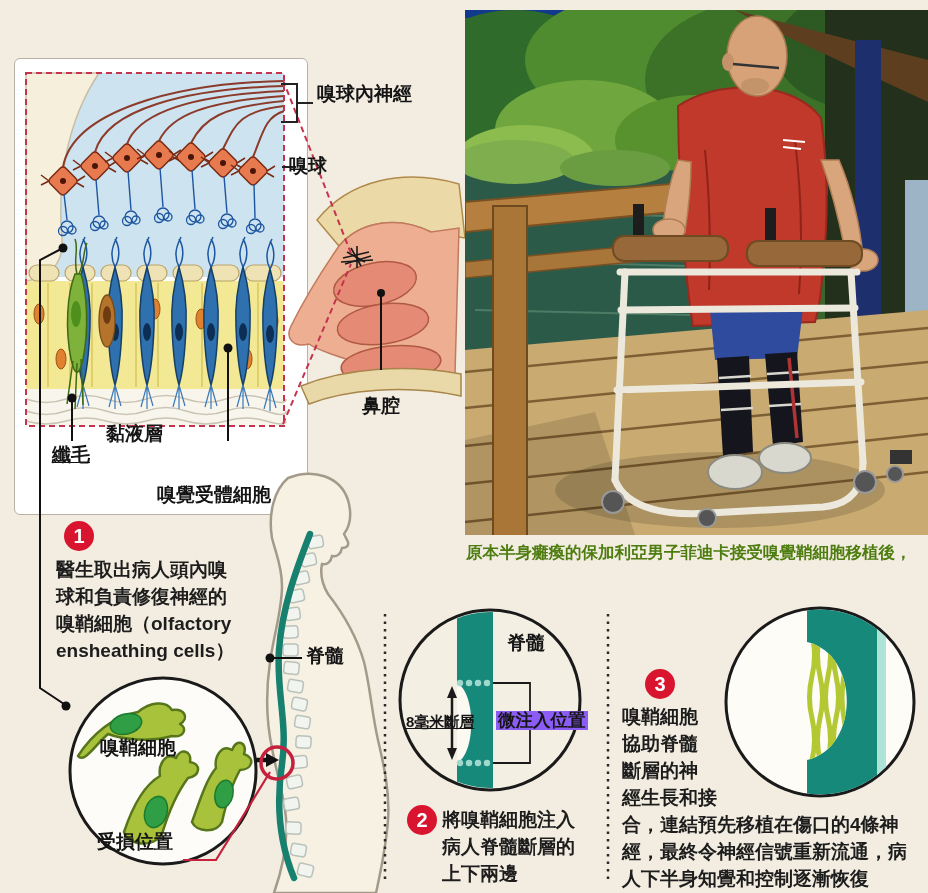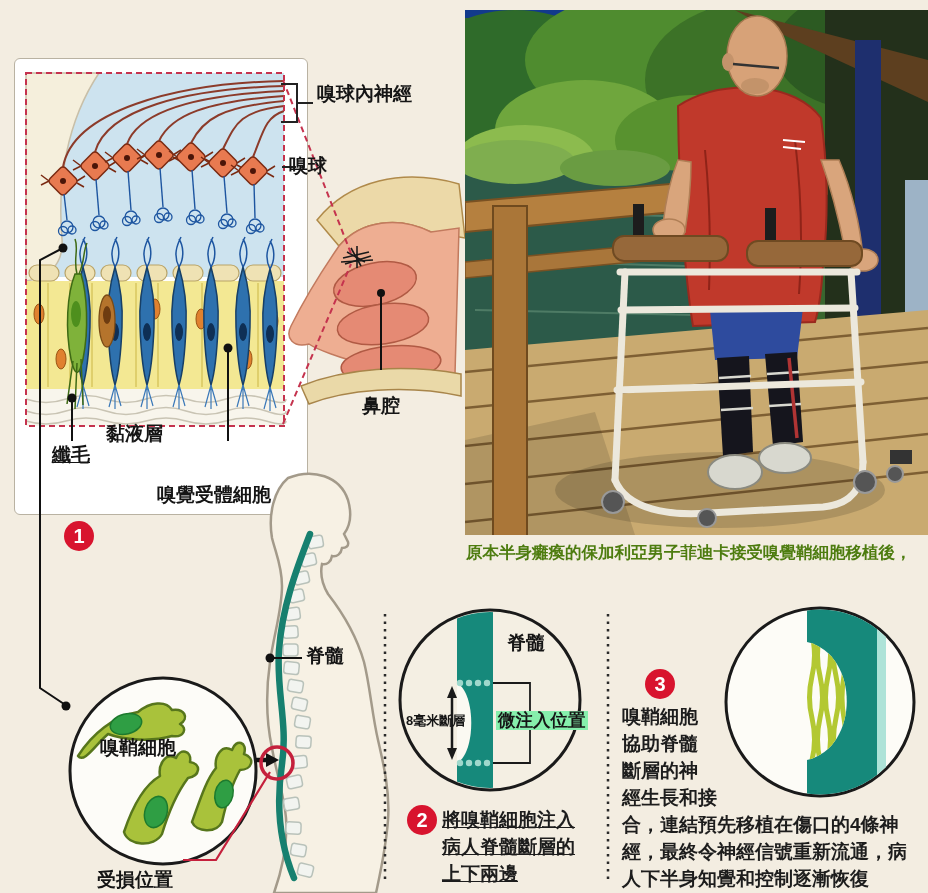--- a/index.html
+++ b/index.html
@@ -6,22 +6,22 @@
   .canvas{position:relative;width:928px;height:893px;background:#f3edе1;background:#f3ede1;
     font-family:"Liberation Sans","DejaVu Sans",sans-serif;overflow:hidden;}
   .layer{position:absolute;}
   .title-bar{left:8px;top:10px;width:450px;height:46px;background:#0e93a6;color:#fff;
     display:flex;align-items:center;justify-content:center;font-size:32px;font-weight:bold;
     letter-spacing:4px;z-index:2;}
   .panel{left:14px;top:58px;width:292px;height:455px;background:#ffffff;border:1px solid #b9b2a2;
     border-radius:6px;z-index:1;}
   .lbl{position:absolute;font-weight:700;color:#151515;font-size:19px;line-height:1.1;
     white-space:nowrap;z-index:10;}
-  .lbl-sm{font-size:13px;}
-  .lbl-bg{background:#86efac;padding:0 2px;}
+  .lbl-sm{font-size:15px;text-decoration:underline;}
+  .lbl-bg{background:#8b5cf6;padding:0 2px;}
   .badge{position:absolute;width:30px;height:30px;border-radius:50%;background:#d8142e;color:#fff;
     font-weight:bold;font-size:20px;display:flex;align-items:center;justify-content:center;z-index:12;}
   .step{position:absolute;font-weight:700;font-size:19px;line-height:27px;color:#1d1d1d;
     white-space:nowrap;z-index:10;}
   .caption{position:absolute;left:466px;top:540px;width:458px;font-weight:700;font-size:16.5px;
     line-height:25px;color:#4d7c0f;z-index:10;}
   .caption .row2{display:flex;justify-content:space-between;}
   svg{display:block;}
   .overlay{left:0;top:0;z-index:5;pointer-events:none;}
   .photo{left:465px;top:10px;z-index:1;}
@@ -383,29 +383,35 @@
   </svg>
 
   <div class="lbl" style="left:317px;top:84px;">嗅球內神經</div>
   <div class="lbl" style="left:289px;top:156px;">嗅球</div>
   <div class="lbl" style="left:362px;top:376px;margin-top:20px;">鼻腔</div>
   <div class="lbl" style="left:106px;top:401px;margin-top:23px;">黏液層</div>
   <div class="lbl" style="left:52px;top:445px;text-decoration:underline;">纖毛</div>
   <div class="lbl" style="left:157px;top:445px;margin-top:40px;">嗅覺受體細胞</div>
   <div class="lbl" style="left:306px;top:646px;">脊髓</div>
   <div class="lbl" style="left:100px;top:738px;">嗅鞘細胞</div>
-  <div class="lbl" style="left:97px;top:870px;">受損位置</div>
+  <div class="lbl" style="left:97px;top:832px;">受損位置</div>
   <div class="lbl" style="left:507px;top:633px;">脊髓</div>
   <div class="lbl lbl-sm" style="left:406px;top:714px;">8毫米斷層</div>
   <div class="lbl lbl-bg" style="left:496px;top:711px;font-size:17.5px;">微注入位置</div>
 
   <div class="badge" style="left:64px;top:521px;">1</div>
+  <div class="step" style="left:56px;top:556px;">
+    <div>醫生取出病人頭內嗅</div>
+    <div>球和負責修復神經的</div>
+    <div>嗅鞘細胞（olfactory</div>
+    <div>ensheathing cells）</div>
+  </div>
 
   <div class="badge" style="left:407px;top:805px;">2</div>
-  <div class="step" style="left:442px;top:806px;text-decoration:underline;">
+  <div class="step" style="left:442px;top:806px;">
     <div>將嗅鞘細胞注入</div>
     <div>病人脊髓斷層的</div>
     <div>上下兩邊</div>
   </div>
 
   <div class="badge" style="left:645px;top:669px;">3</div>
   <div class="step" style="left:622px;top:703px;">
     <div>嗅鞘細胞</div>
     <div>協助脊髓</div>
     <div>斷層的神</div>

